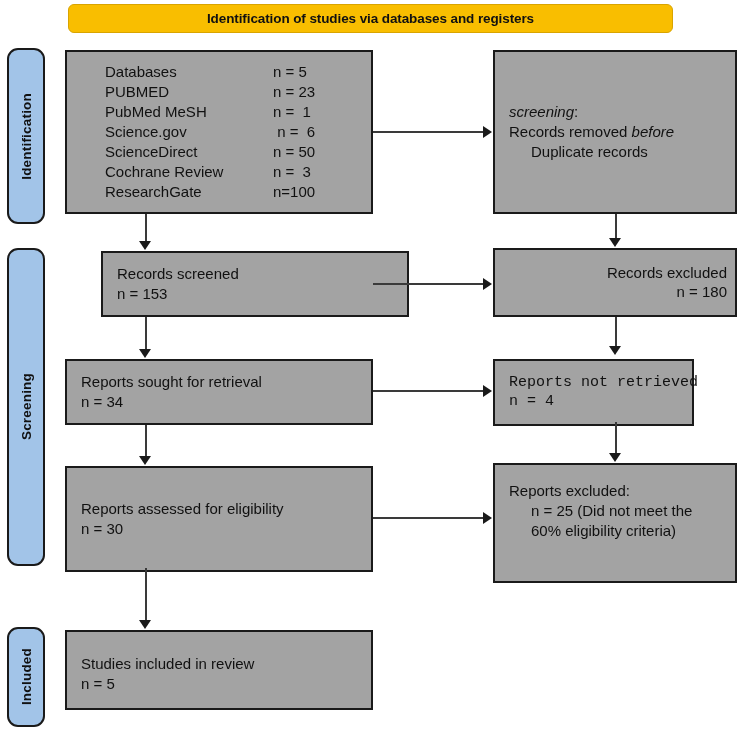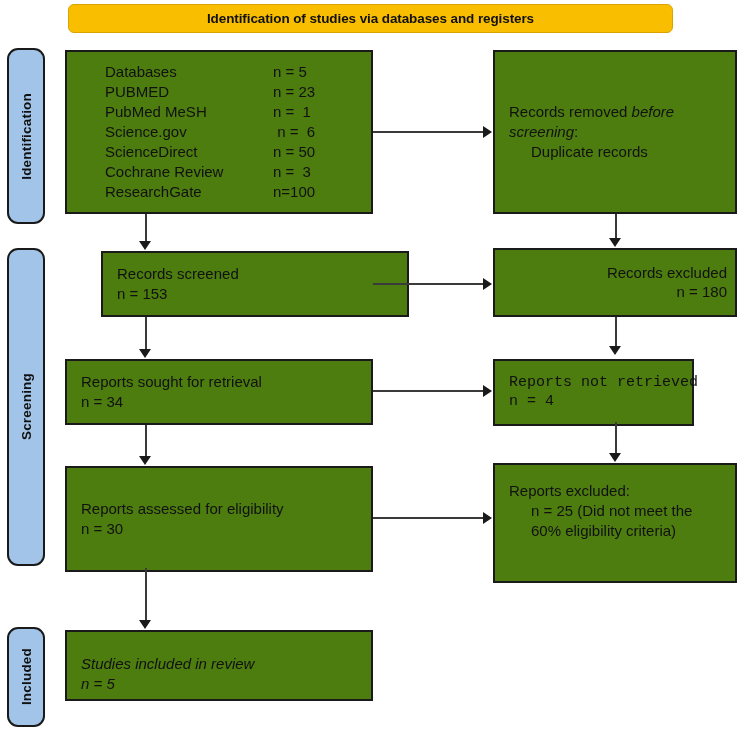--- a/index.html
+++ b/index.html
@@ -64,21 +64,21 @@
     white-space: nowrap;
     letter-spacing: 0.2px;
   }
   #stage-identification { top: 48px;  height: 176px; }
   #stage-screening      { top: 248px; height: 318px; }
   #stage-included       { top: 627px; height: 100px; }
 
   
   .node {
     position: absolute;
-    background: #4d7c0f;
+    background: #a3a3a3;
     border: 2px solid #1a1a1a;
     box-sizing: border-box;
     padding: 11px;
   }
   .node-inner {
     position: absolute;
     left: 14px;
     right: 8px;
     top: 50%;
     transform: translateY(-50%);
@@ -89,21 +89,21 @@
   .node-inner.top-align {
     top: 16px;
     transform: none;
   }
 
   
   #box-databases    { left: 65px; top: 50px;  width: 308px; height: 164px; }
   #box-screened     { left: 65px; top: 251px; width: 308px; height: 66px; margin-left: 36px;  }
   #box-sought       { left: 65px; top: 359px; width: 308px; height: 66px;  }
   #box-assessed     { left: 65px; top: 466px; width: 308px; height: 106px; }
-  #box-included     { left: 65px; top: 630px; width: 308px; height: 71px; font-style: italic;  }
+  #box-included     { left: 65px; top: 630px; width: 308px; height: 80px;  }
 
   
   #box-removed      { left: 493px; top: 50px;  width: 244px; height: 164px; }
   #box-excluded     { left: 493px; top: 248px; width: 244px; height: 69px; text-align: right;  }
   #box-notretrieved { left: 493px; top: 359px; width: 201px; height: 67px; font-family: Liberation Mono, monospace;  }
   #box-repexcluded  { left: 493px; top: 463px; width: 244px; height: 120px; }
 
   
   .source-list {
     display: grid;
@@ -179,22 +179,22 @@
           <span class="source-name">Cochrane Review</span>
           <span class="source-count">n =  3</span>
           <span class="source-name">ResearchGate</span>
           <span class="source-count">n=100</span>
         </div>
     </div>
   </div>
 
   <div class="node" id="box-removed">
     <div class="node-inner">
+      <span class="nowrapline"><span class="ital">screening</span><span>:</span></span>
       <span class="nowrapline"><span>Records removed </span><span class="ital">before</span></span>
-      <span class="nowrapline"><span class="ital">screening</span><span>:</span></span>
       <span class="indent">Duplicate records</span>
     </div>
   </div>
 
   <div class="node" id="box-screened">
     <div class="node-inner">
       <span class="nowrapline">Records screened</span>
       <span class="nowrapline">n = 153</span>
     </div>
   </div>

